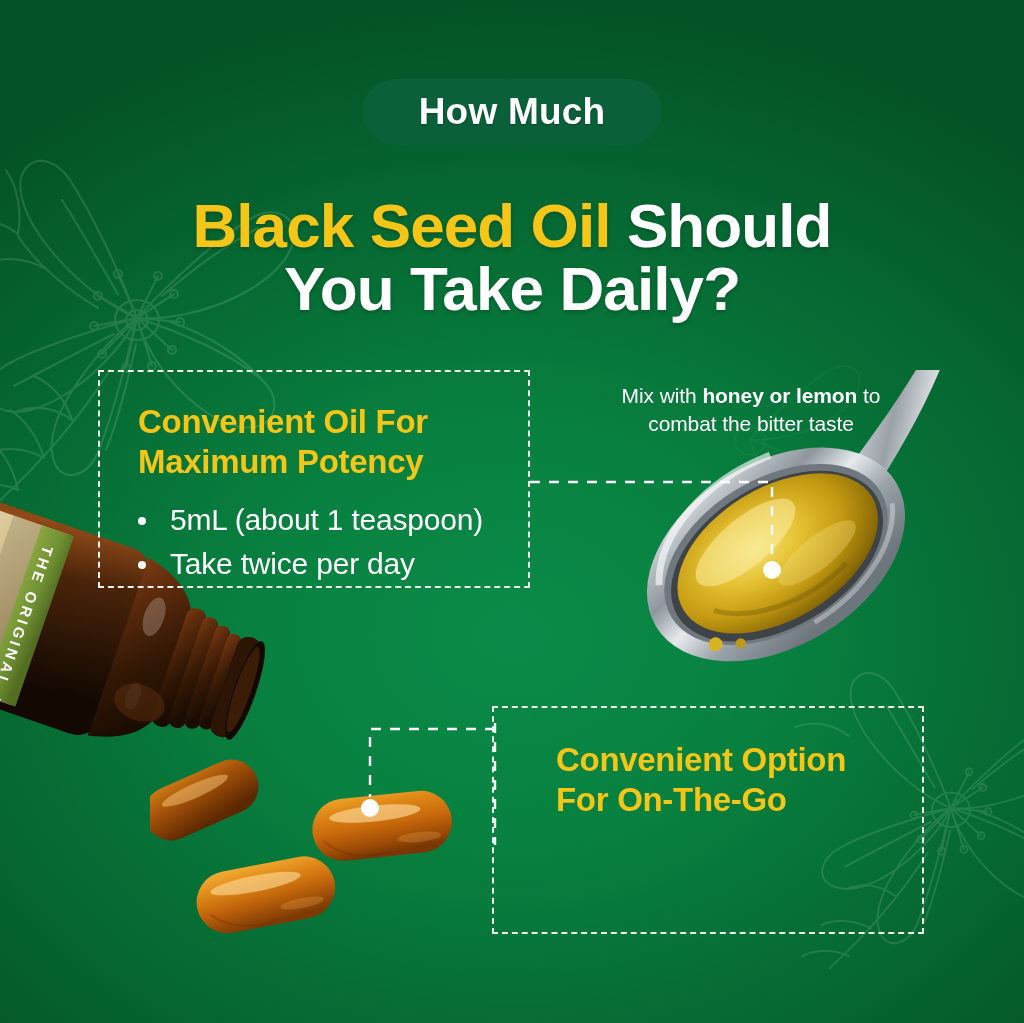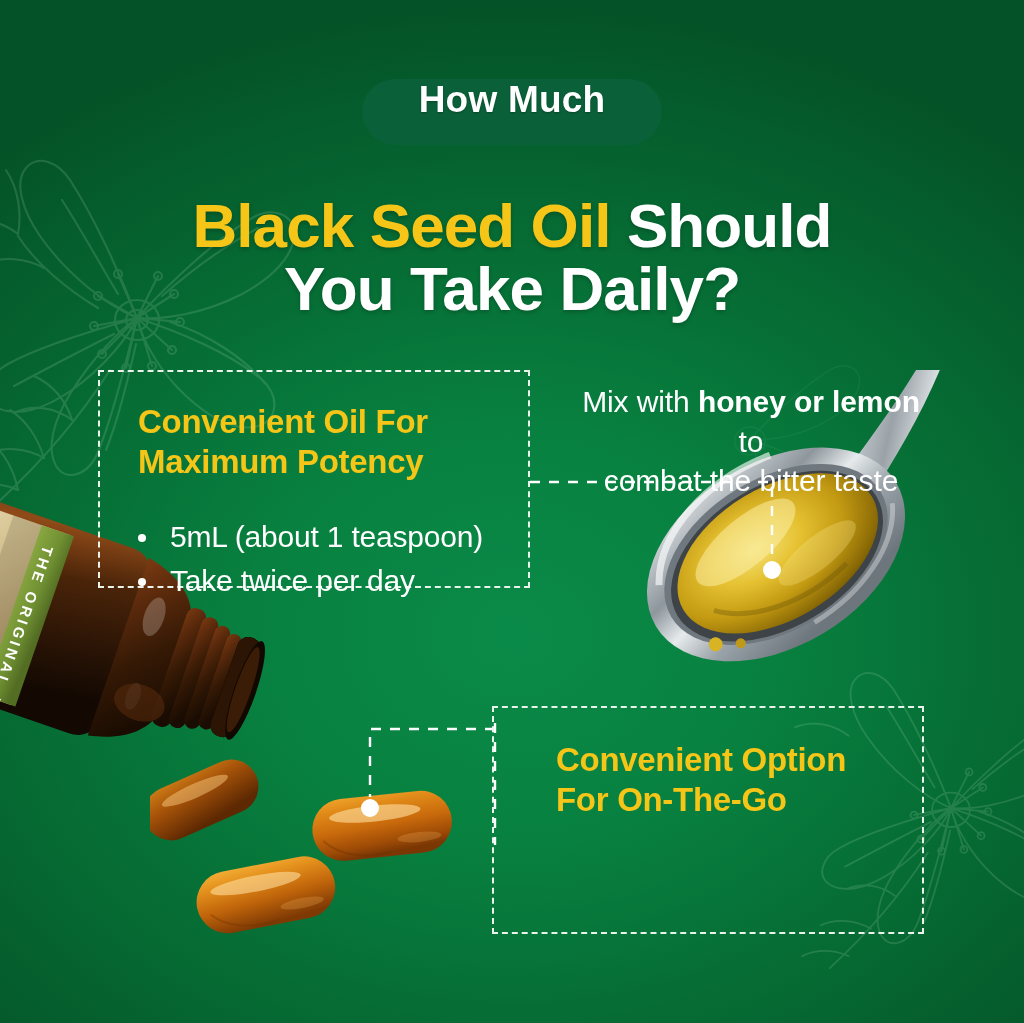--- a/index.html
+++ b/index.html
@@ -41,20 +41,21 @@
   
   #badge {
     position: absolute;
     left: 362px;
     top: 79px;
     width: 300px;
     height: 66px;
     border-radius: 33px;
     background: #0a6038;
     display: flex;
+    align-items: center;
     justify-content: center;
   }
   #badge-label {
     font-size: 37px;
     font-weight: 700;
     letter-spacing: 0.2px;
     color: #ffffff;
     text-shadow: 0 1px 2px rgba(0,0,0,.25);
   }
 
@@ -98,21 +99,21 @@
   .bullets {
     position: absolute;
     list-style: none;
     margin: 0;
     padding: 0;
     color: #ffffff;
     font-size: 30px;
     line-height: 1.33;
     letter-spacing: -0.2px;
   }
-  #oil-bullets     { left: 126px; top: 517px; width: 420px; }
+  #oil-bullets     { left: 126px; top: 500px; width: 420px; }
   #capsule-bullets { left: 544px; top: 828px; width: 420px; }
   .bullets li {
     position: relative;
     padding-left: 44px;
     margin-bottom: 4px;
   }
   .bullets li::before {
     content: "";
     position: absolute;
     left: 12px;
@@ -123,21 +124,21 @@
     background: #ffffff;
   }
 
   
   #spoon-caption {
     position: absolute;
     left: 570px;
     top: 382px;
     width: 362px;
     text-align: center;
-    font-size: 30px;
+    font-size: 21px;
     line-height: 1.32;
     color: #ffffff;
     letter-spacing: -0.1px;
   }
   #spoon-caption b { font-weight: 800; }
 
   
   .connector {
     position: absolute;
     pointer-events: none;

